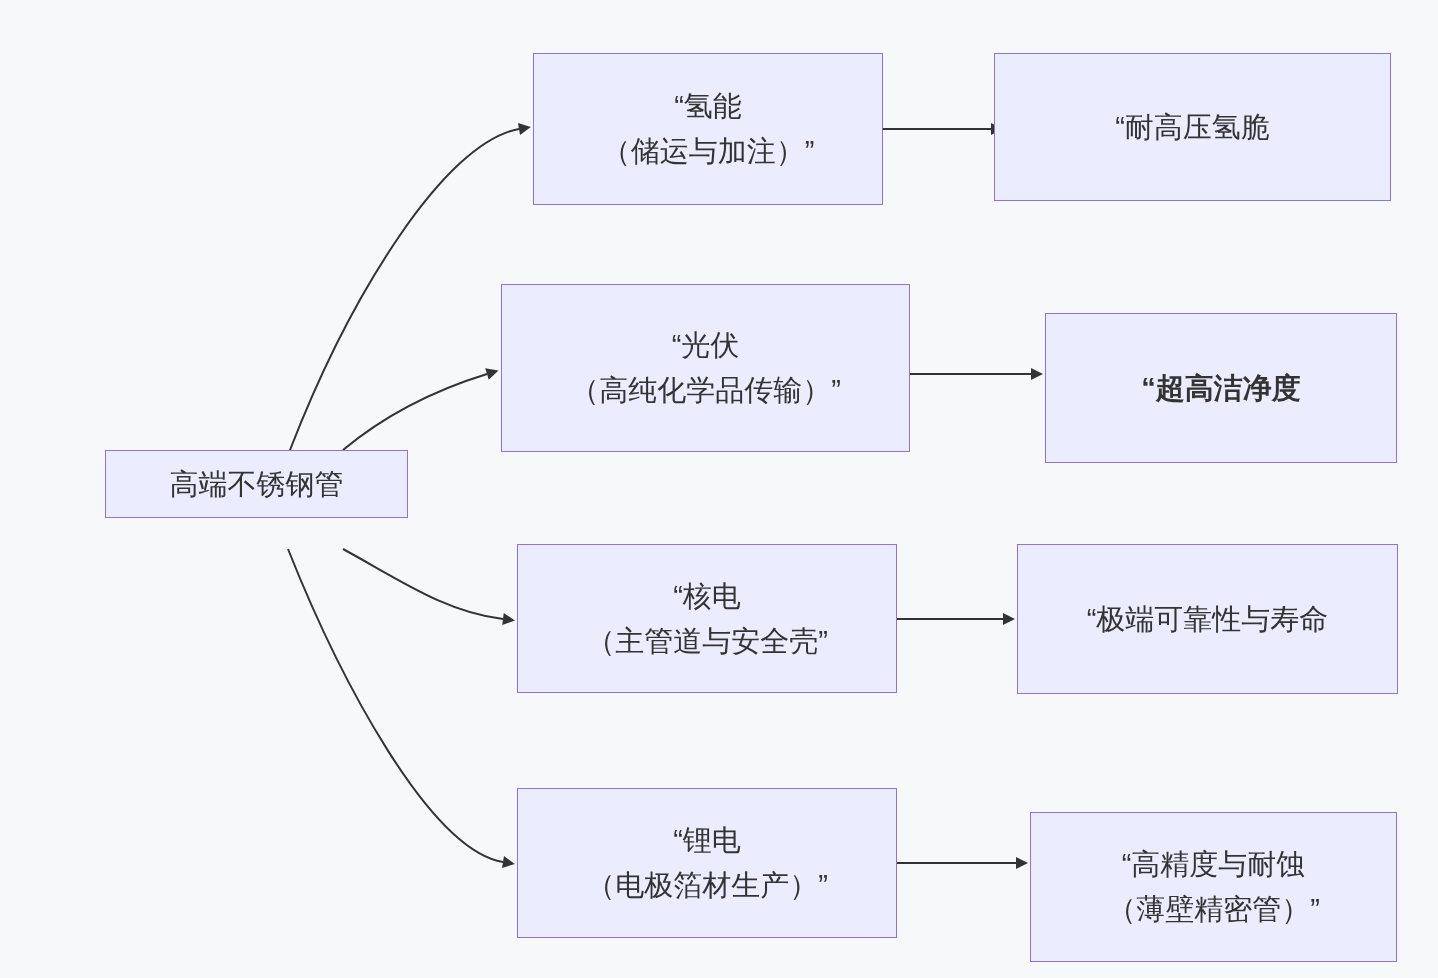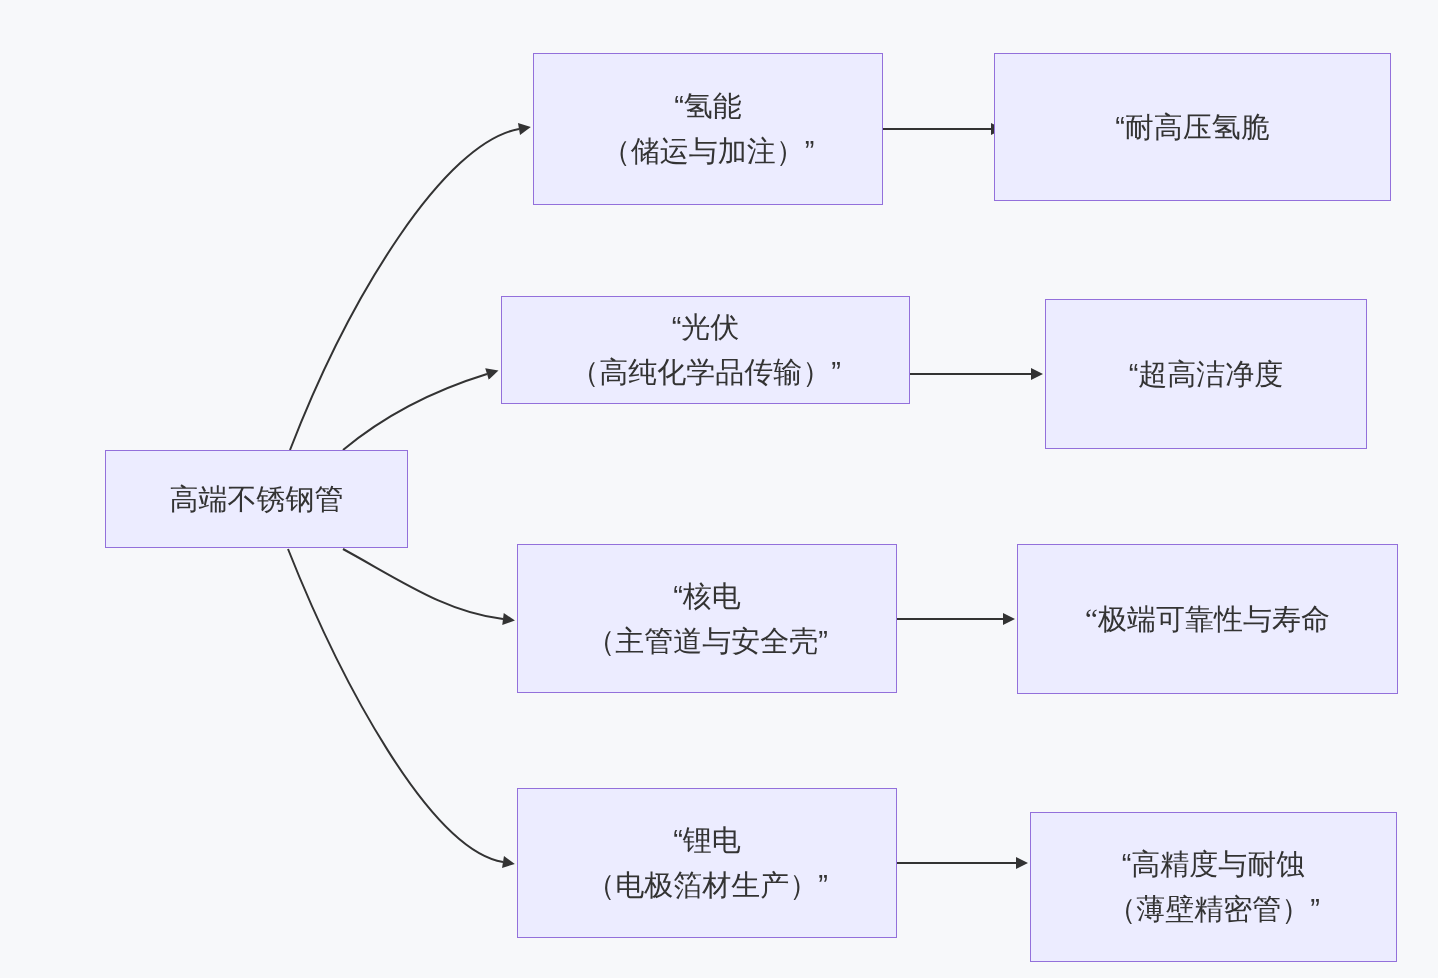--- a/index.html
+++ b/index.html
@@ -38,28 +38,28 @@
     border: 1.5px solid var(--node-border);
     color: var(--text);
     display: flex;
     flex-direction: column;
     justify-content: center;
     align-items: center;
     font-size: 29px;
     line-height: 45px;
     z-index: 1;
   }
-  .n-root { left: 105px; top: 450px;  width: 303px; height: 98px;  }
+  .n-root { left: 105px; top: 450px;  width: 303px; height: 68px;  }
   .n-m1   { left: 533px; top: 53px;   width: 350px; height: 152px; }
-  .n-m2   { left: 501px; top: 296px;  width: 409px; height: 108px; }
+  .n-m2   { left: 501px; top: 284px;  width: 409px; height: 168px; }
   .n-m3   { left: 517px; top: 544px;  width: 380px; height: 149px; }
   .n-m4   { left: 517px; top: 788px;  width: 380px; height: 150px; }
   .n-r1   { left: 982px; top: 53px;  width: 397px; height: 148px; margin-left: 12px; }
-  .n-r2   { left: 1045px; top: 299px; width: 322px; height: 150px; }
-  .n-r3   { left: 1017px; top: 544px; width: 381px; height: 150px; font-family: Liberation Serif, serif; }
+  .n-r2   { left: 1045px; top: 313px; width: 352px; height: 150px; font-weight: bold; }
+  .n-r3   { left: 1017px; top: 544px; width: 381px; height: 150px; }
   .n-r4   { left: 1030px; top: 812px; width: 367px; height: 150px; }
 </style>
 </head>
 <body>
 
 <div class="canvas">
 
   <svg class="edges" viewBox="0 0 1438 978" xmlns="http://www.w3.org/2000/svg">
     <defs>
       <marker id="arrowhead" viewBox="0 0 10 10" refX="0" refY="5" markerWidth="14" markerHeight="12" markerUnits="userSpaceOnUse" orient="auto">

